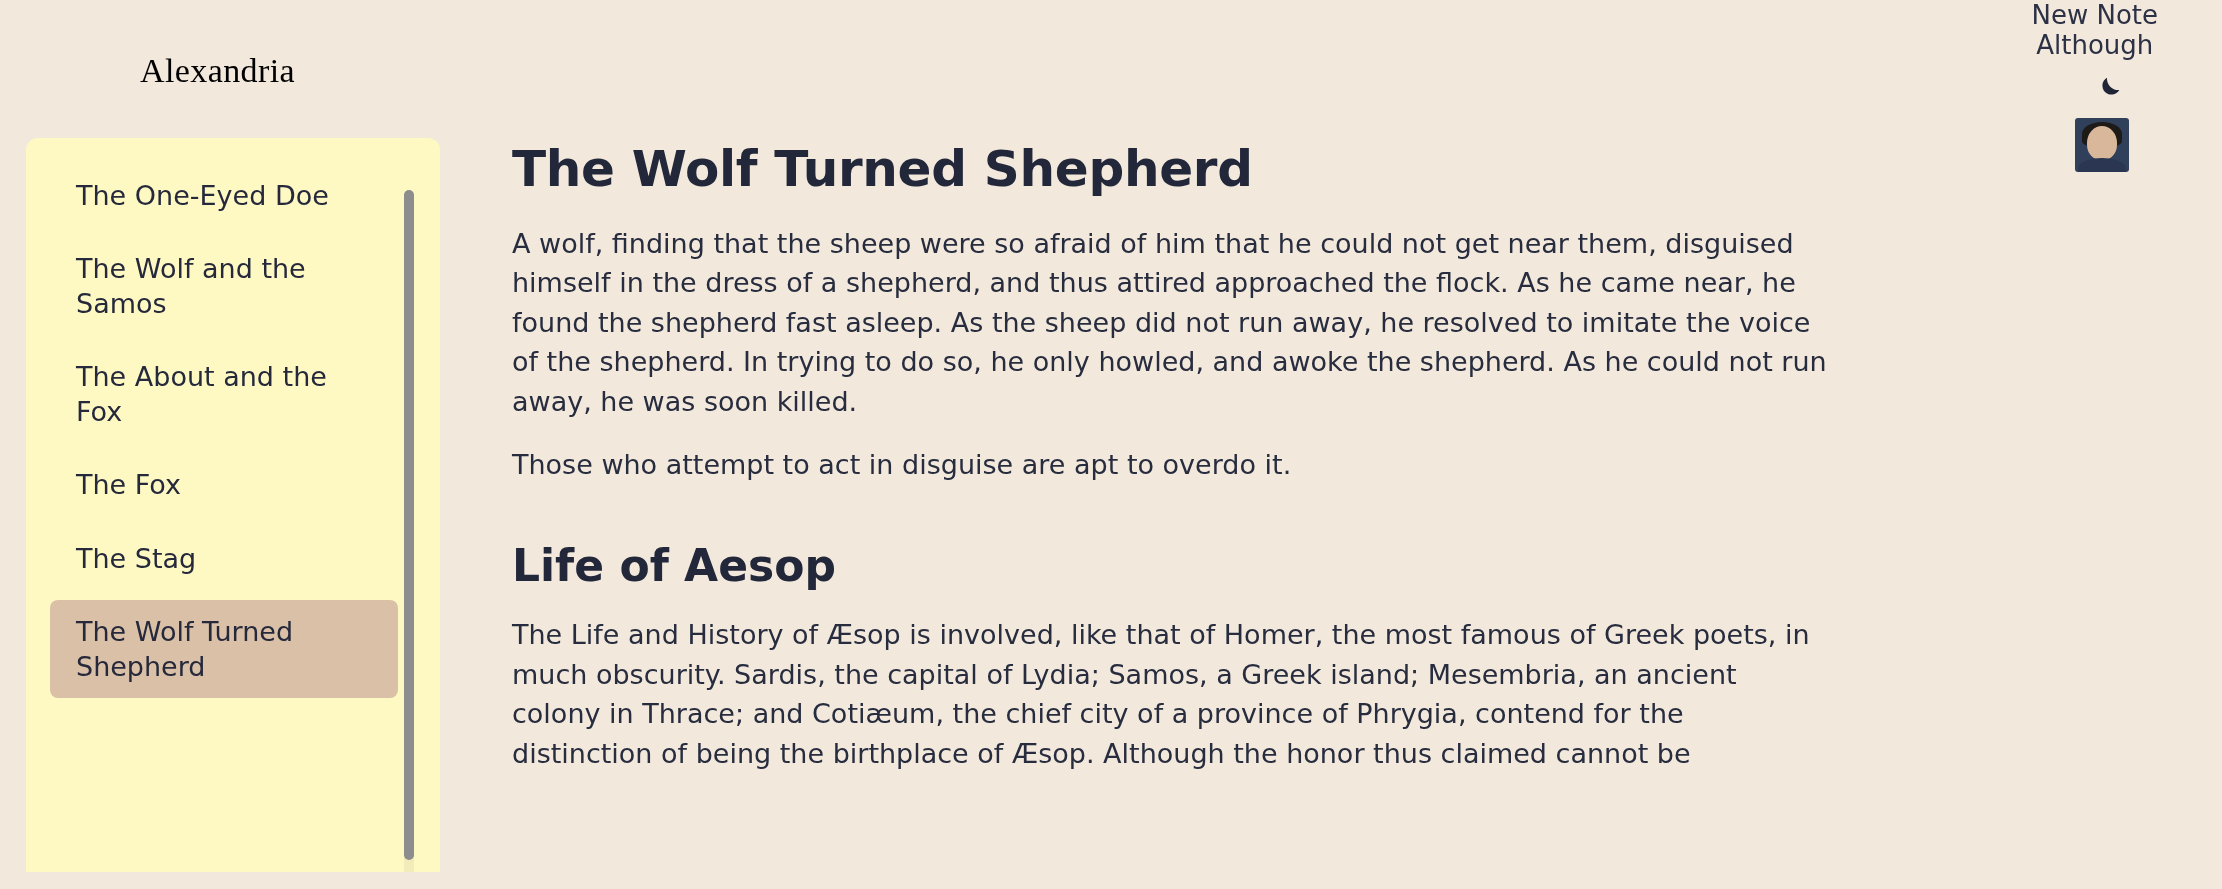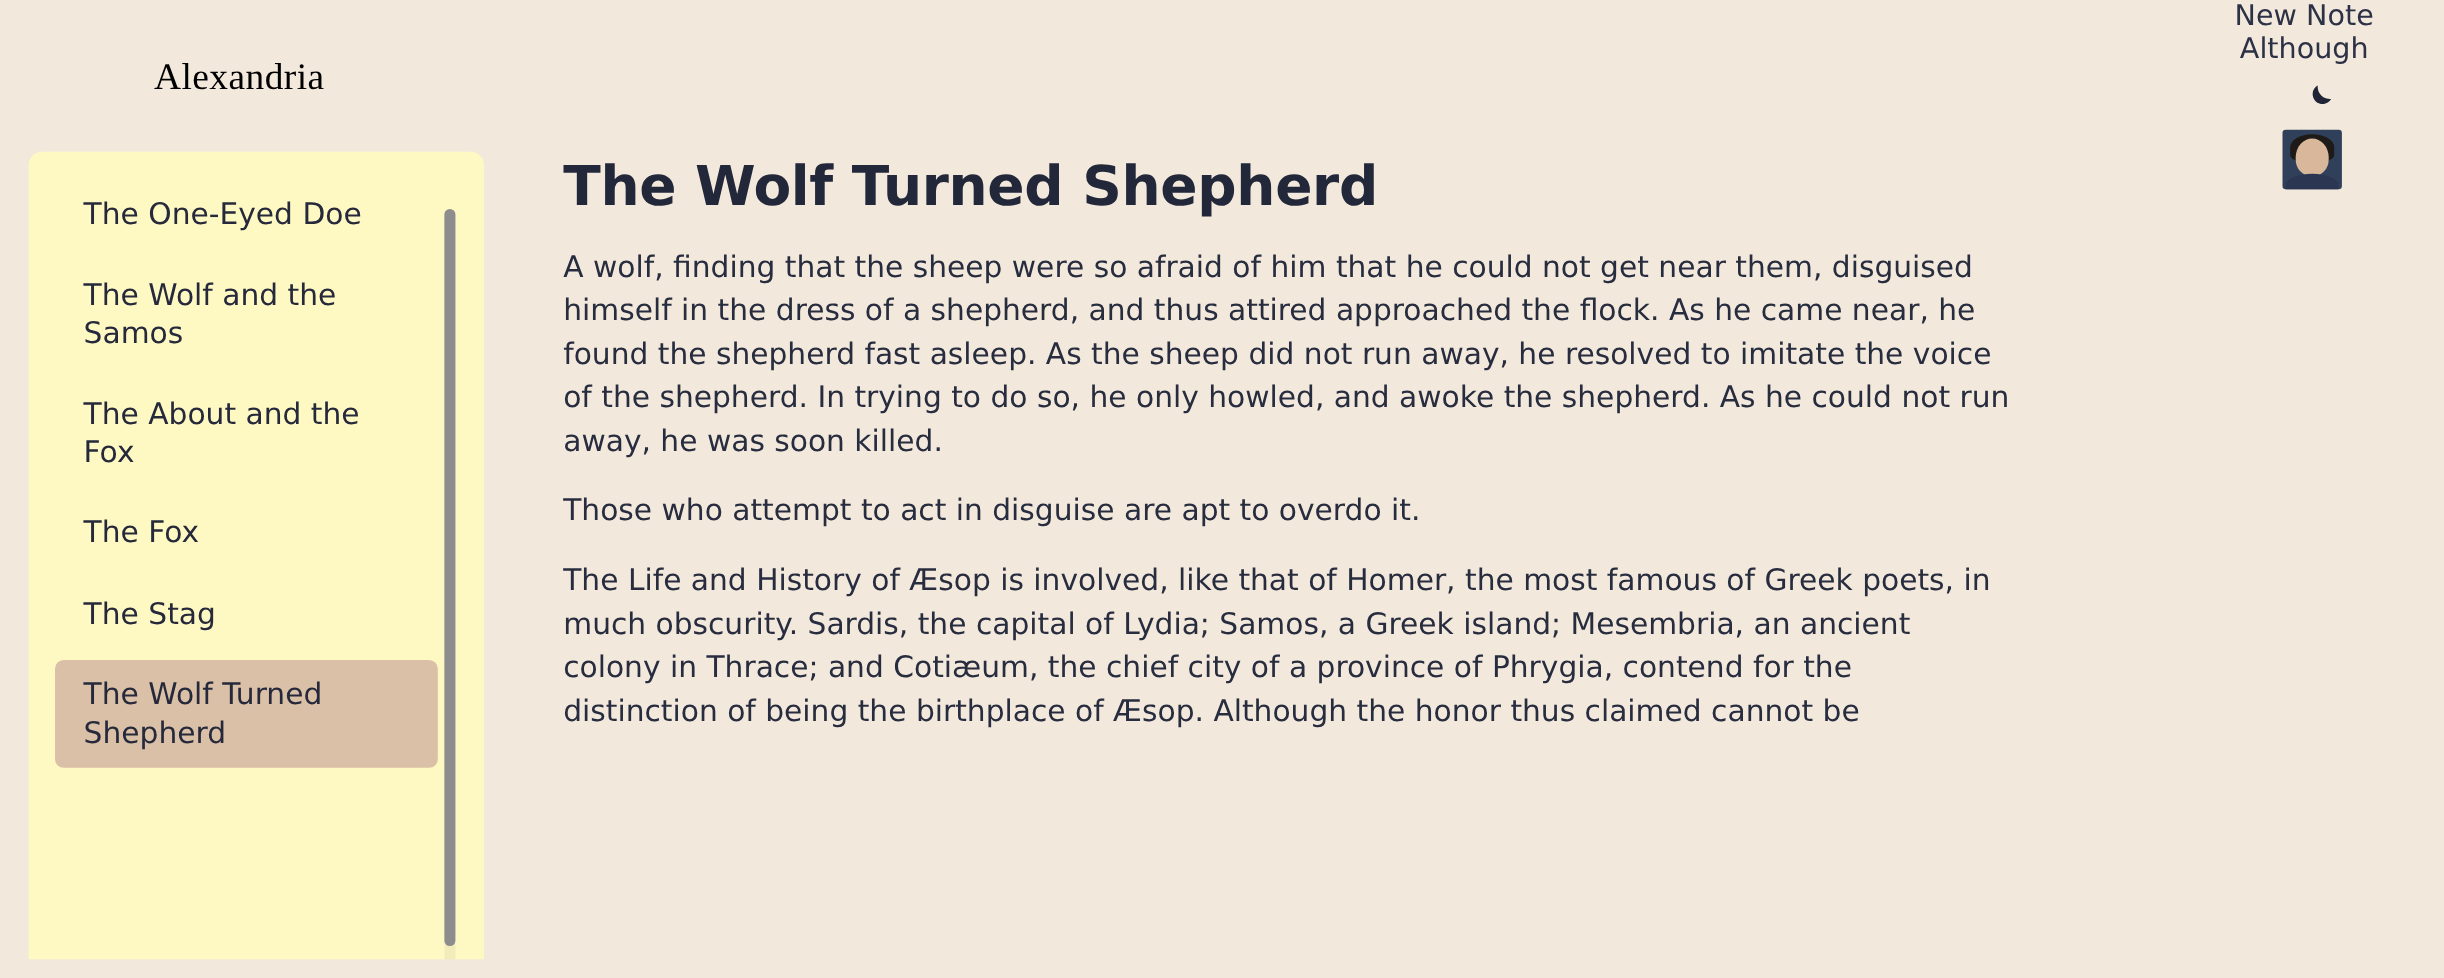--- a/index.html
+++ b/index.html
@@ -222,16 +222,17 @@
       <div class="side-item active">The Wolf Turned Shepherd</div>
       <div class="scrollbar-track"></div>
       <div class="scrollbar-thumb"></div>
     </div>
   </div>
 
   <div class="content">
     <h1 class="note-title">The Wolf Turned Shepherd</h1>
     <p class="body-text">A wolf, finding that the sheep were so afraid of him that he could not get near them, disguised himself in the dress of a shepherd, and thus attired approached the flock. As he came near, he found the shepherd fast asleep. As the sheep did not run away, he resolved to imitate the voice of the shepherd. In trying to do so, he only howled, and awoke the shepherd. As he could not run away, he was soon killed.</p>
     <p class="body-text">Those who attempt to act in disguise are apt to overdo it.</p>
+    <h2 class="section-title">Life of Aesop</h2>
     <p class="body-text">The Life and History of Æsop is involved, like that of Homer, the most famous of Greek poets, in much obscurity. Sardis, the capital of Lydia; Samos, a Greek island; Mesembria, an ancient colony in Thrace; and Cotiæum, the chief city of a province of Phrygia, contend for the distinction of being the birthplace of Æsop. Although the honor thus claimed cannot be</p>
   </div>
 
 </div>
 
 </body></html>

